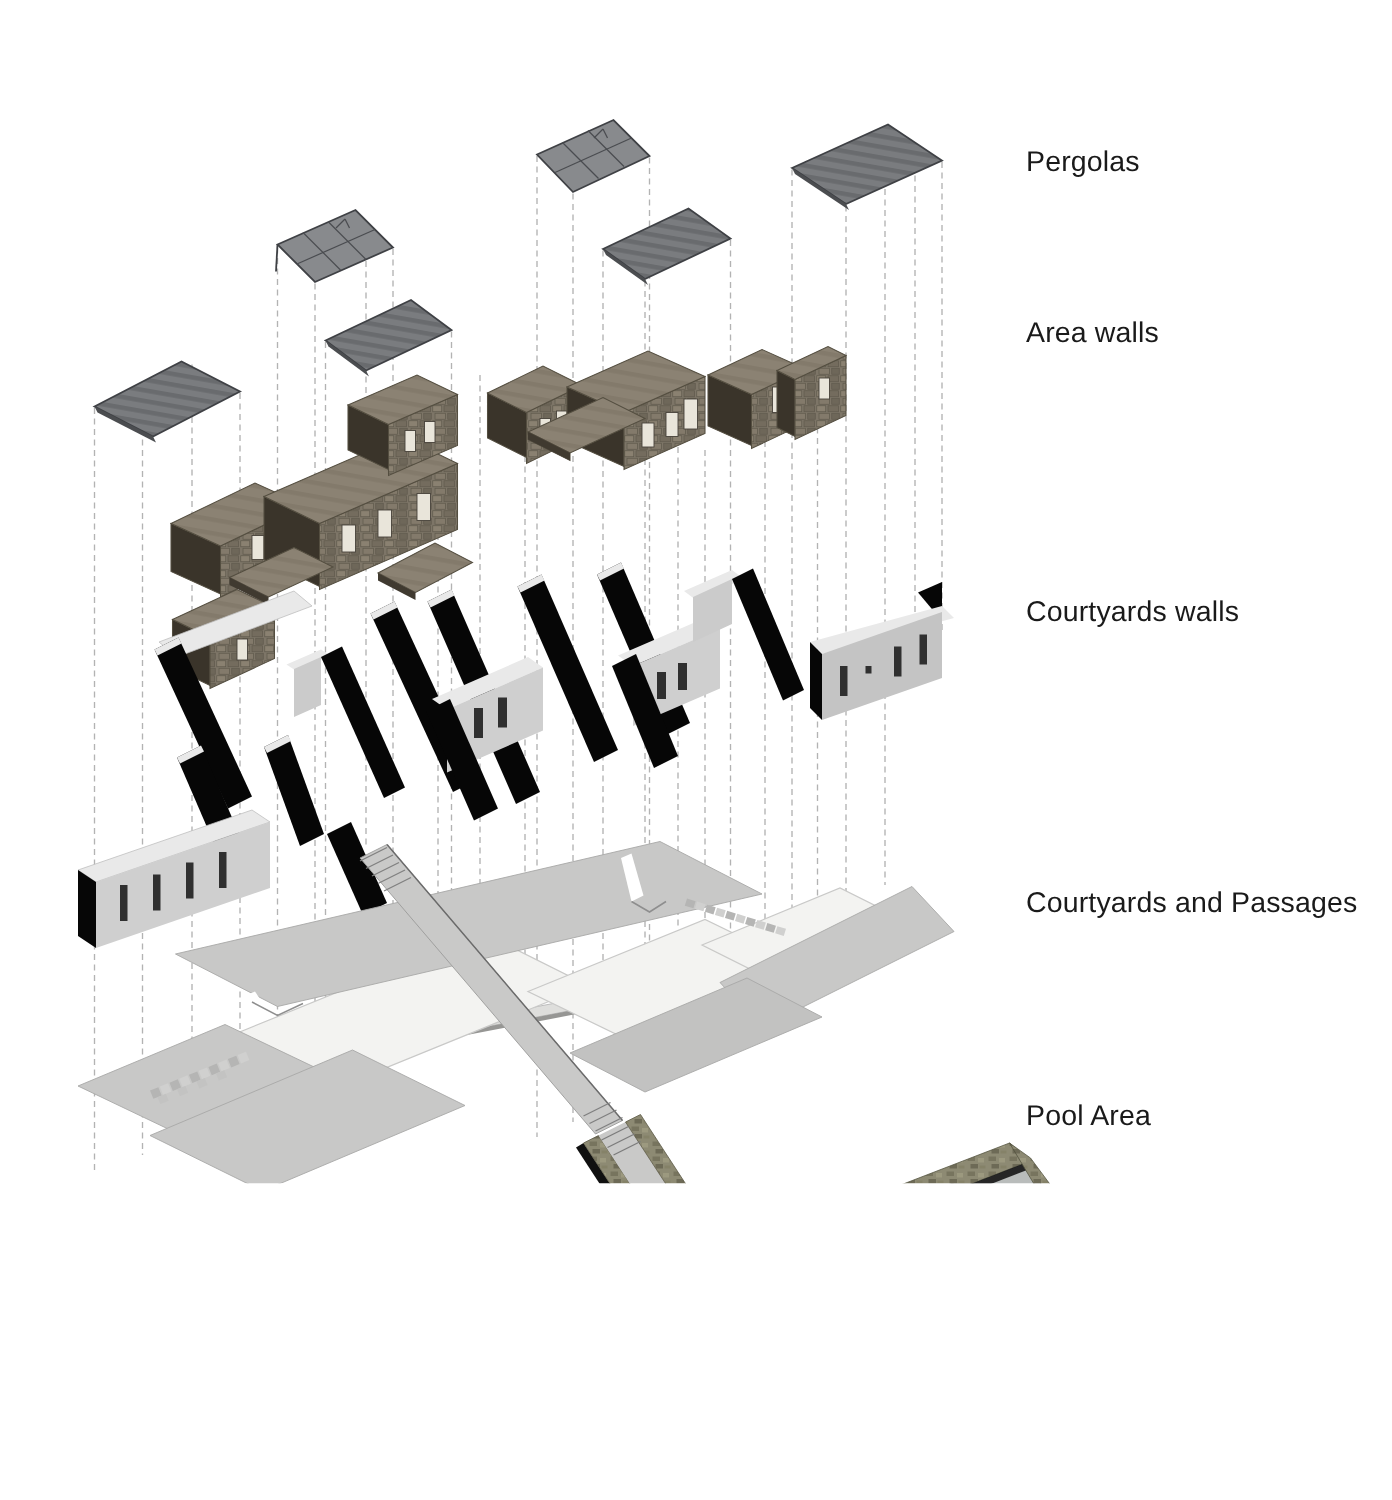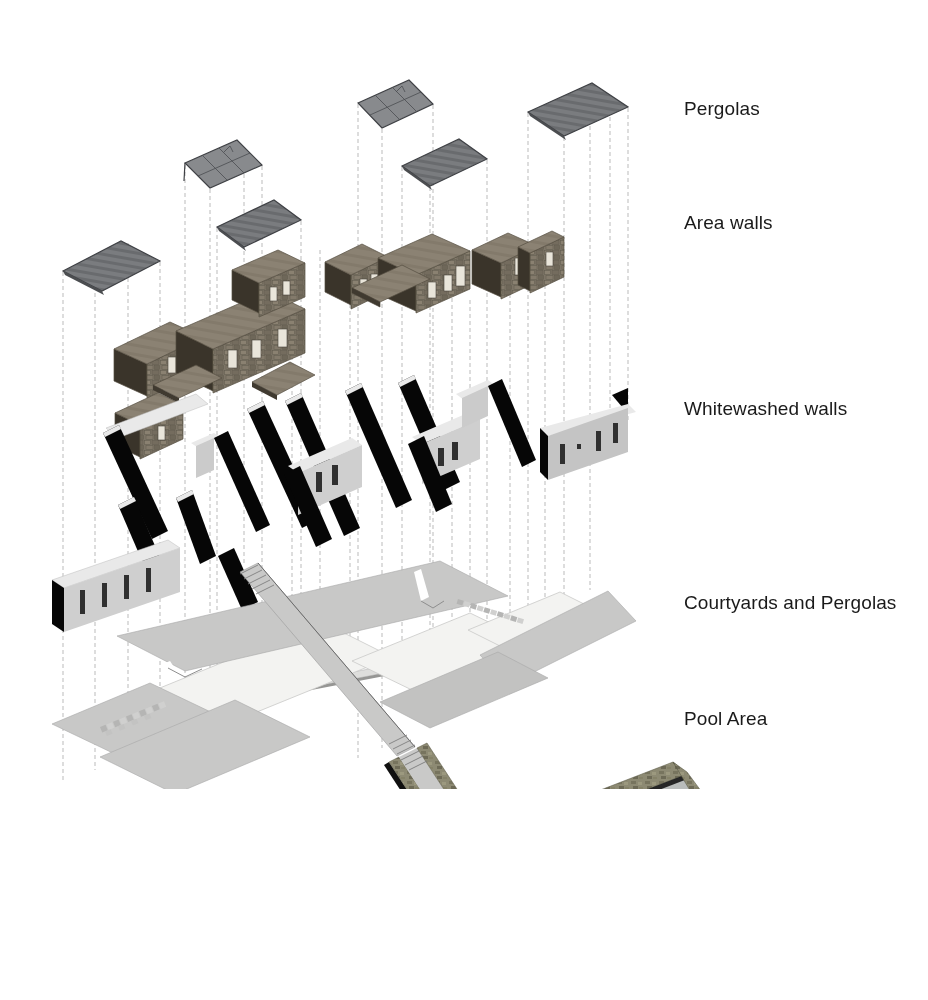--- a/index.html
+++ b/index.html
@@ -369,18 +369,18 @@
     <polygon points="580,898 598,916 593,921 575,903" fill="#17181a"></polygon>
     <polygon points="598,916 737,849 740,861 601,928" fill="#97999a"></polygon>
     <polygon points="421,958 580,898 582,910 423,970" fill="#1c1d1e"></polygon>
     <polygon points="383,886 421,958 423,968 385,896" fill="#6f7273"></polygon>
   </g>
 </svg>
 
 <div class="labels">
   <div class="layer-label" style="top:98px">Pergolas</div>
   <div class="layer-label" style="top:212px">Area walls</div>
-  <div class="layer-label" style="top:398px">Whitewashed walls</div>
-  <div class="layer-label" style="top:592px">Courtyards and Pergolas</div>
-  <div class="layer-label" style="top:708px">Pool Area</div>
+  <div class="layer-label" style="top:398px">Courtyards walls</div>
+  <div class="layer-label" style="top:592px">Courtyards and Passages</div>
+  <div class="layer-label" style="top:734px">Pool Area</div>
 </div>
 
 </div>
 
 </body></html>

